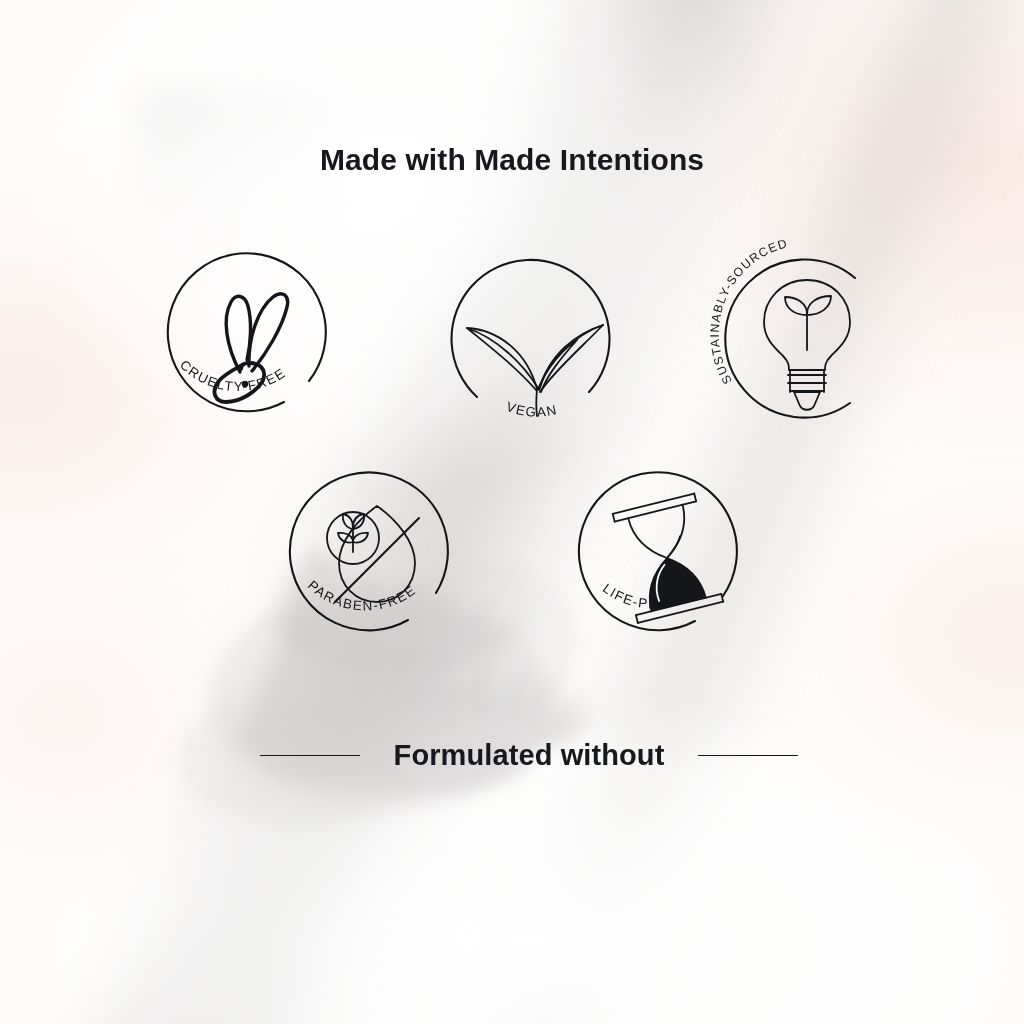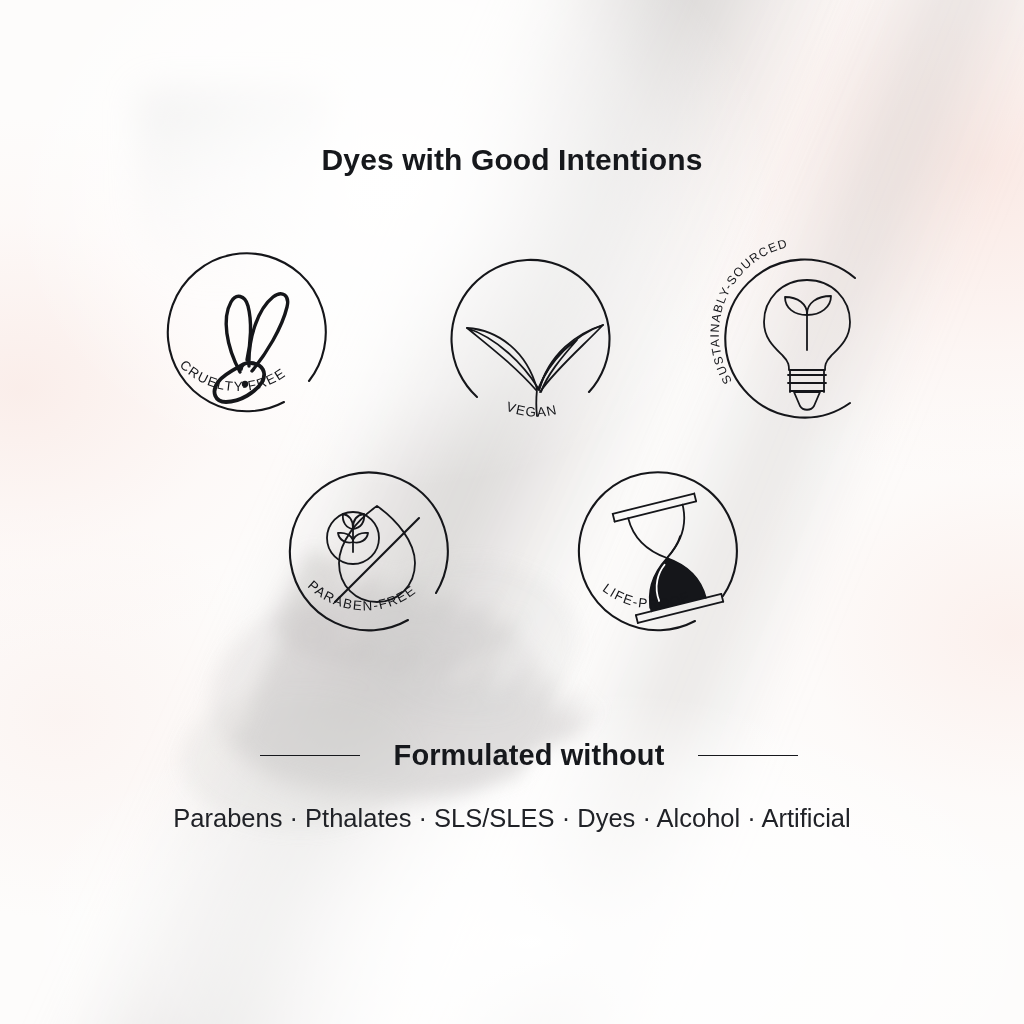--- a/index.html
+++ b/index.html
@@ -196,21 +196,21 @@
         <path d="M268 625 L310 548 L348 568 L336 592 L386 572 L374 604 L424 580 L412 614 L460 590 L448 624 L495 600 L482 634 L520 616 L506 646 L470 664 L410 672 L348 666 L298 652 Z"></path>
       </g>
       <ellipse cx="380" cy="700" rx="170" ry="110" fill="#cdcac9" opacity="0.30"></ellipse>
       <ellipse cx="300" cy="760" rx="120" ry="70" fill="#d2cfce" opacity="0.26"></ellipse>
       <ellipse cx="470" cy="640" rx="110" ry="80" fill="#cfcccb" opacity="0.22"></ellipse>
     </svg>
   </div>
 
   <div class="content">
 
-    <div class="page-title">Dyes with Good Intentions</div>
+    <div class="page-title">Made with Made Intentions</div>
 
     <div class="badge badge-row1 badge-cruelty">
       <svg viewBox="0 0 200 200">
         <defs>
           <path id="arcCruelty" d="M 22 118 A 82 82 0 0 0 168 73"></path>
         </defs>
 
         <path class="ring" d="M 157 139 A 79 79 0 1 0 132 160"></path>
 
         <g>
@@ -333,17 +333,16 @@
       </svg>
     </div>
 
     <div class="formulated">
       <span class="rule"></span>
       <span class="formulated-title">Formulated without</span>
       <span class="rule"></span>
     </div>
 
     <div class="excluded">
-      <span class="excluded-line">Parabens · Pthalates · SLS/SLES · Dyes · Alcohol · Artificial</span>
     </div>
 
   </div>
 </div>
 
 </body></html>

